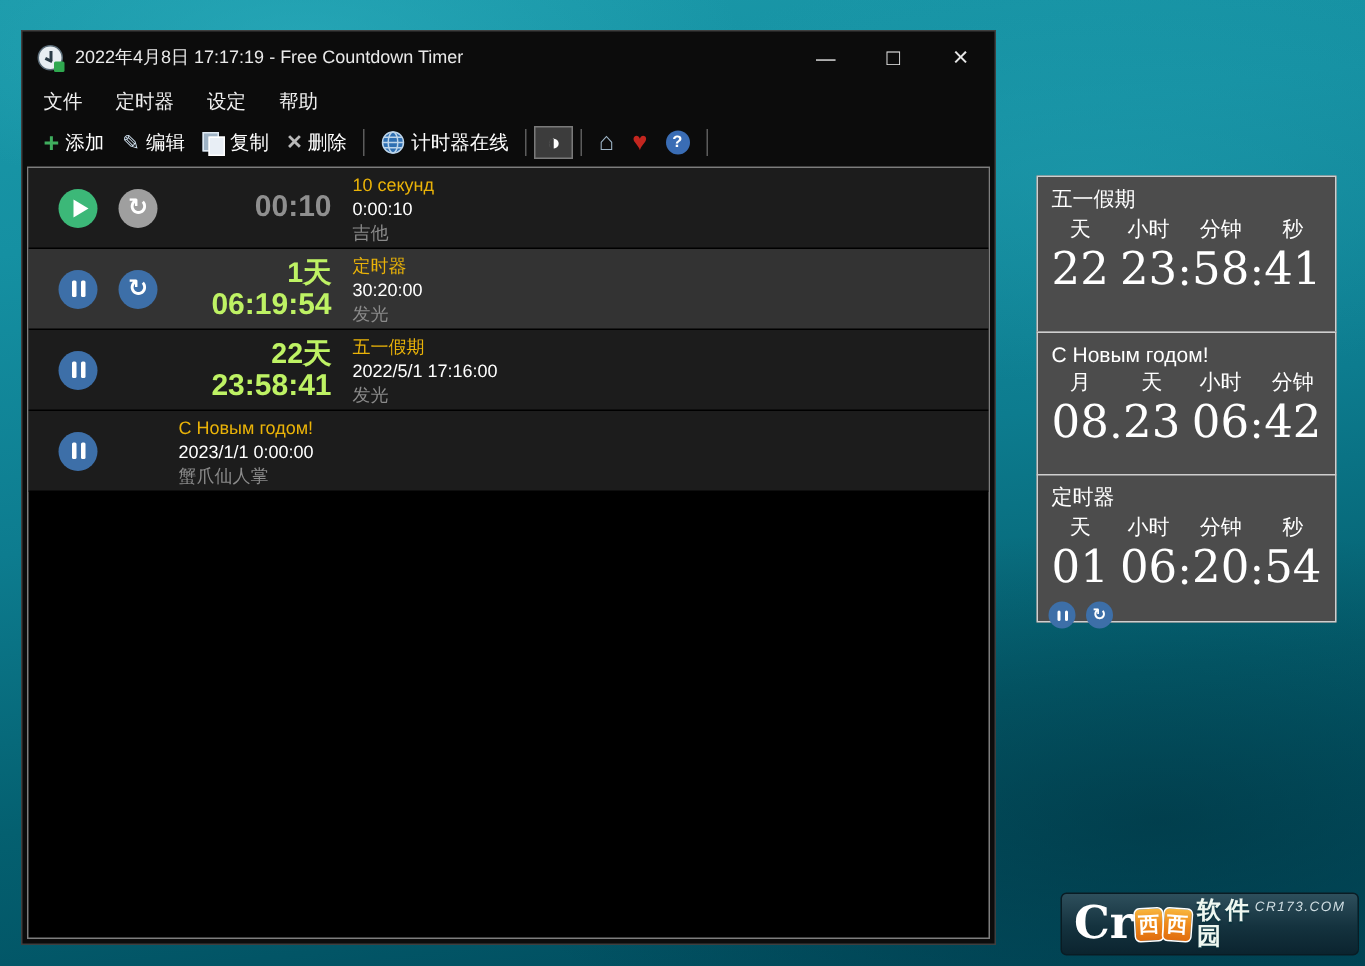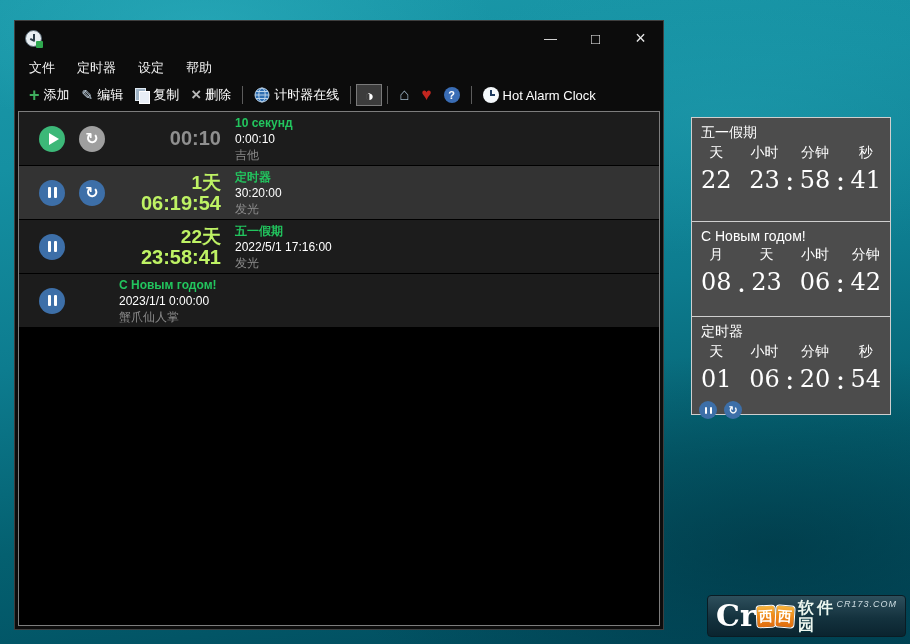--- a/index.html
+++ b/index.html
@@ -65,36 +65,36 @@
   .cbtn.loop-blue { background:#3d6fa8; }
   .loop-slot { width:26px; margin-left:14px; flex:0 0 auto; display:flex; justify-content:center; }
   .tri { width:0; height:0; border-left:10px solid #fff; border-top:6px solid transparent; border-bottom:6px solid transparent; margin-left:3px; }
   .pbars { display:flex; gap:3px; }
   .pbars i { display:block; width:3px; height:11px; background:#fff; border-radius:1px; }
   .loop-glyph { color:#fff; font-size:16px; font-weight:bold; line-height:16px; }
   .time-block { width:110px; margin-left:6px; text-align:right; color:#bef264; font-weight:bold; font-size:20px; line-height:21px; flex:0 0 auto; }
   .time-block.stopped { color:#8f8f8f; }
   .time-days { font-size:19px; }
   .details { margin-left:14px; font-size:12px; line-height:16px; }
-  .d-name { color:#22c55e;font-weight:bold; }
+  .d-name { color:#eab308; }
   .d-target { color:#fff; }
   .d-sound { color:#8b8b8b; }
 
   
   .widgets { position:absolute; left:691px; top:117px; width:200px; }
   .panel { background:#4c4c4c; border:1px solid #cfcfcf; width:200px; }
   .panel + .panel { margin-top:-1px; }
   .panel.p0 { height:105px; }
   .panel.p1 { height:96px; }
   .panel.p2 { height:99px; }
   .panel-title { color:#fff; font-size:14px; padding:6px 9px 1px; }
   .time-row { display:flex; align-items:flex-end; justify-content:space-between; padding:1px 9px 0; }
   .unit { display:flex; flex-direction:column; align-items:center; }
   .unit-label { color:#fff; font-size:14px; }
-  .unit-value { color:#fff; font-family:"DejaVu Serif","Liberation Serif",serif; font-size:24px; line-height:36px; }
+  .unit-value { color:#fff; font-family:"DejaVu Serif","Liberation Serif",serif; font-size:30px; line-height:36px; }
   .sep { color:#fff; font-family:"DejaVu Serif","Liberation Serif",serif; font-size:28px; line-height:34px; min-width:7px; text-align:center; }
   .panel-btns { display:flex; gap:7px; margin:4px 0 0 7px; }
   .sbtn { width:18px; height:18px; border-radius:50%; background:#3d6fa8; display:flex; align-items:center; justify-content:center; }
   .sbtn .pbars i { width:2px; height:7px; }
   .sbtn .loop-glyph { font-size:11px; line-height:11px; }
 
   
   .watermark {
     position:absolute; right:4px; bottom:7px; width:199px; height:42px;
     background:linear-gradient(180deg,#2e4f5c 0%, #14323e 55%, #0b242f 100%);
@@ -115,20 +115,21 @@
 <body>
 
 <div class="desktop">
 
   <div class="window">
 
     <div class="titlebar">
       <span class="app-icon">
           <span class="leaf"></span>
         </span>
+      <span class="title-text">2022年4月8日 17:17:19 - Free Countdown Timer</span>
       <div class="win-controls">
         <div class="win-btn">—</div>
         <div class="win-btn max">□</div>
         <div class="win-btn close">×</div>
       </div>
     </div>
 
     <div class="menubar">
       <span class="menu-item">文件</span>
       <span class="menu-item">定时器</span>
@@ -174,24 +175,20 @@
       <div class="tool-btn">
         <span class="g-home">⌂</span>
       </div>
       <div class="tool-btn">
         <span class="g-heart">♥</span>
       </div>
       <div class="tool-btn">
         <span class="g-help">?</span>
       </div>
       <div class="tool-sep"></div>
-      <div class="tool-btn">
-        <span class="g-clock"></span>
-        <span>Hot Alarm Clock</span>
-      </div>
     </div>
 
     <div class="list">
 
       <div class="trow">
         <div class="cbtn play">
             <span class="tri"></span>
           </div>
         <div class="loop-slot">
           <div class="cbtn loop-gray">

